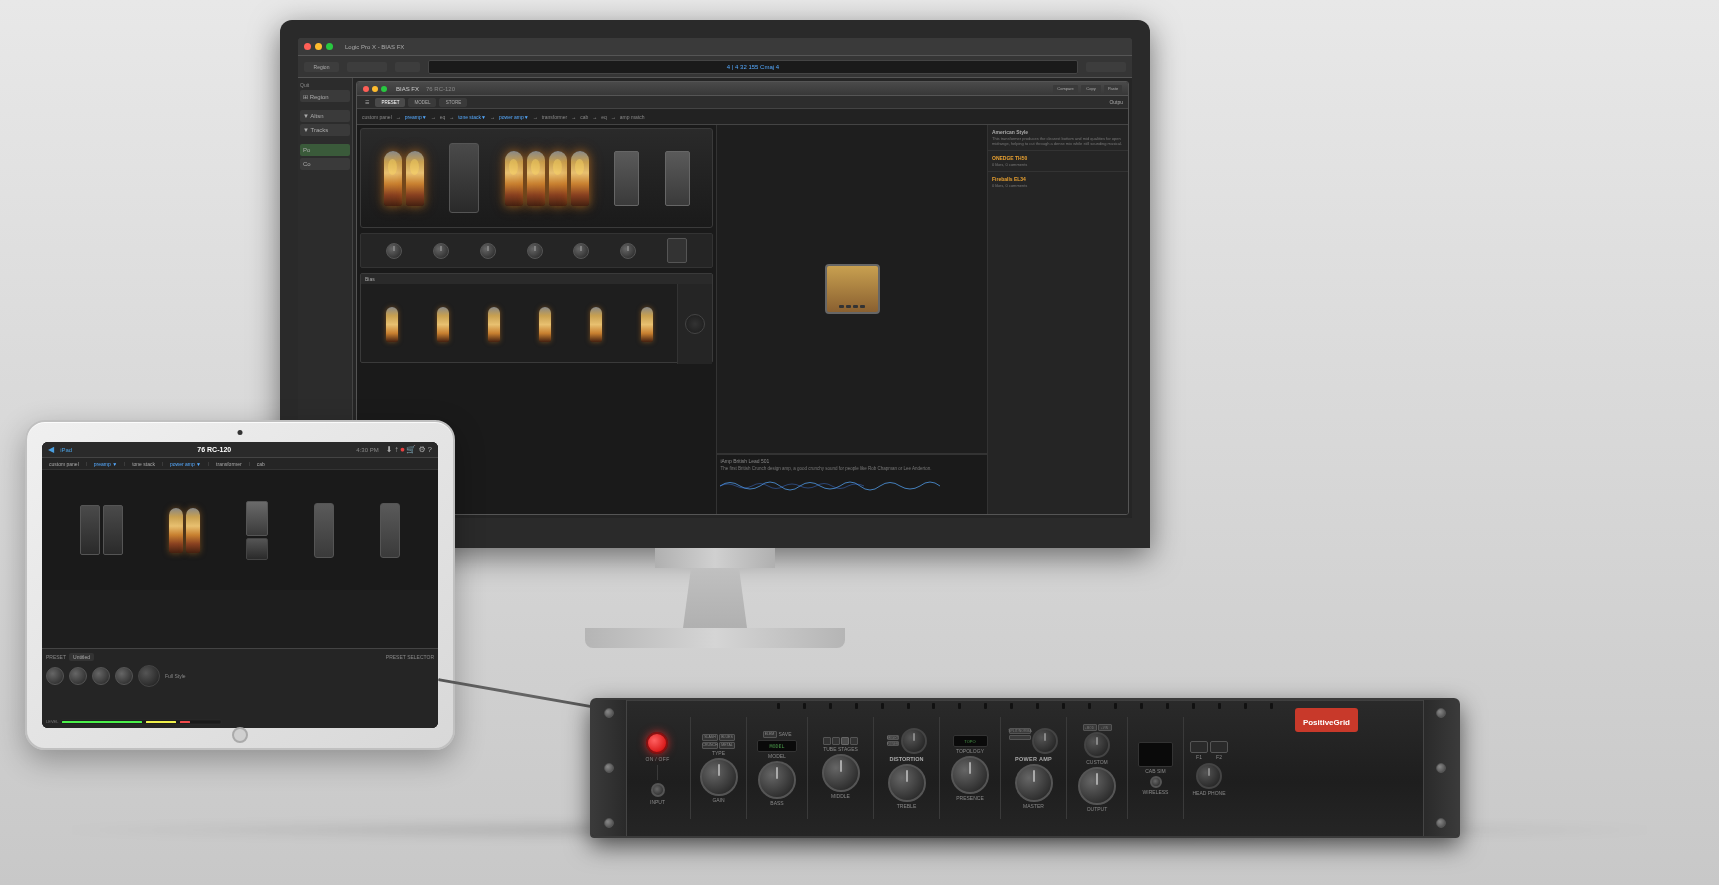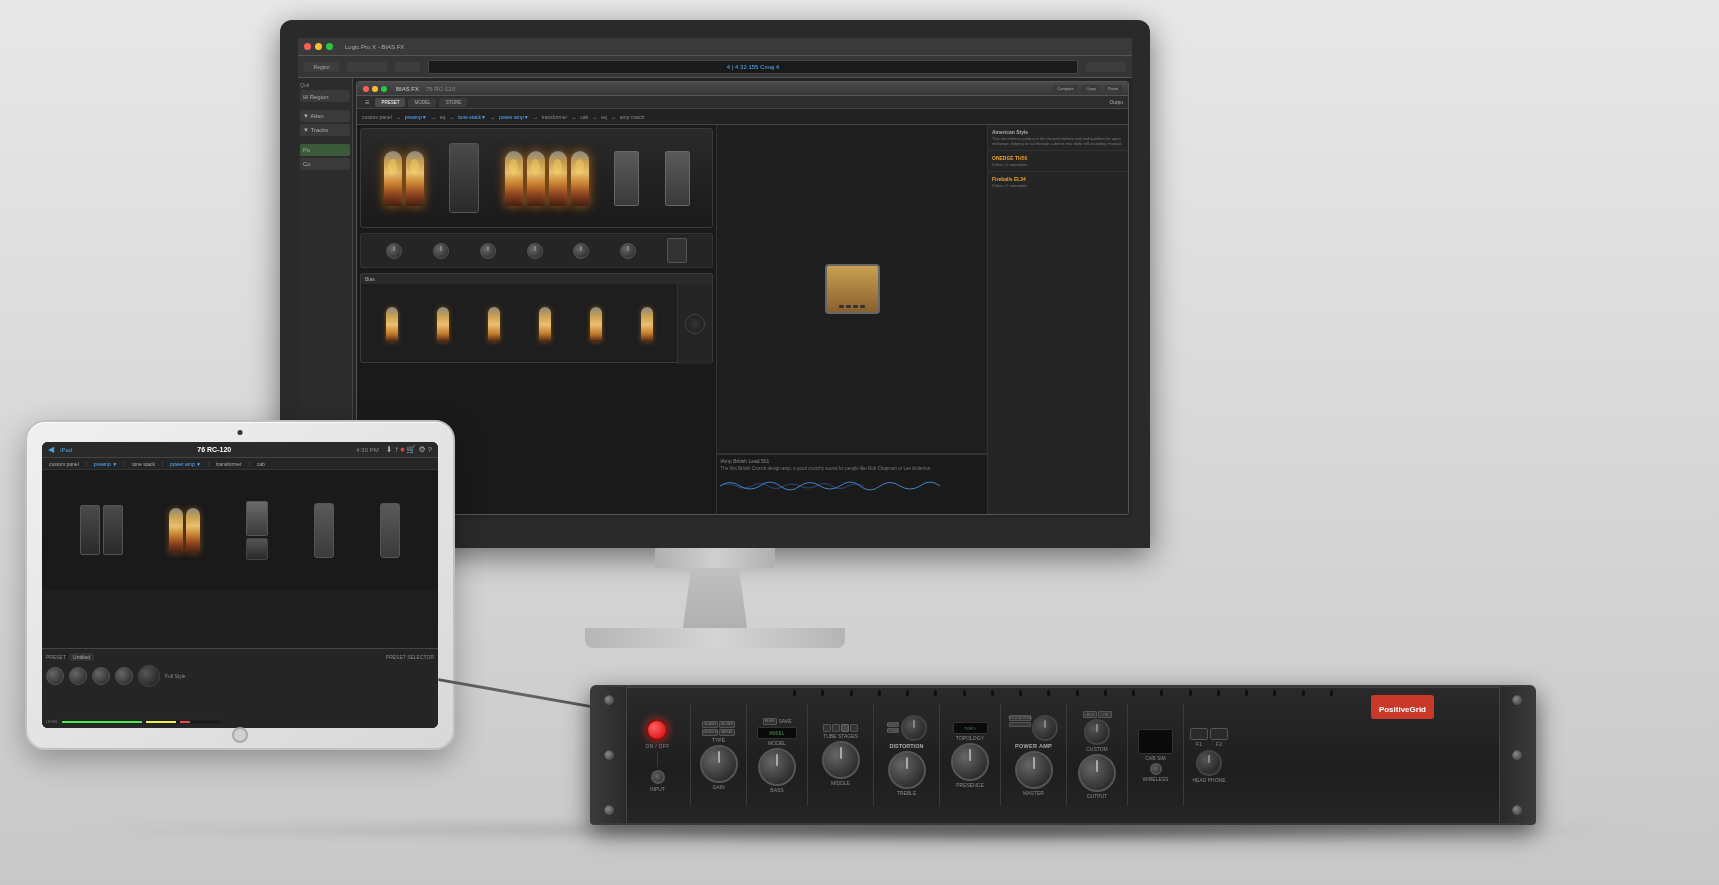--- a/index.html
+++ b/index.html
@@ -303,23 +303,23 @@
       width: 18px;
       height: 18px;
       border-radius: 50%;
       background: radial-gradient(circle at 35% 35%, #666, #222);
       border: 1px solid #555;
     }
 
     
     .rack-unit {
       position: absolute;
-      bottom: 60px;
+      bottom: 47px;
       left: 590px;
-      width: 946px;
+      width: 870px;
       height: 140px;
     }
 
     .rack-body {
       background: linear-gradient(180deg, #2a2a2a 0%, #1e1e1e 60%, #252525 100%);
       border-radius: 6px 6px 4px 4px;
       border: 2px solid #3a3a3a;
       height: 100%;
       position: relative;
       box-shadow: 0 8px 25px rgba(0,0,0,0.6), inset 0 1px 0 rgba(255,255,255,0.1);

